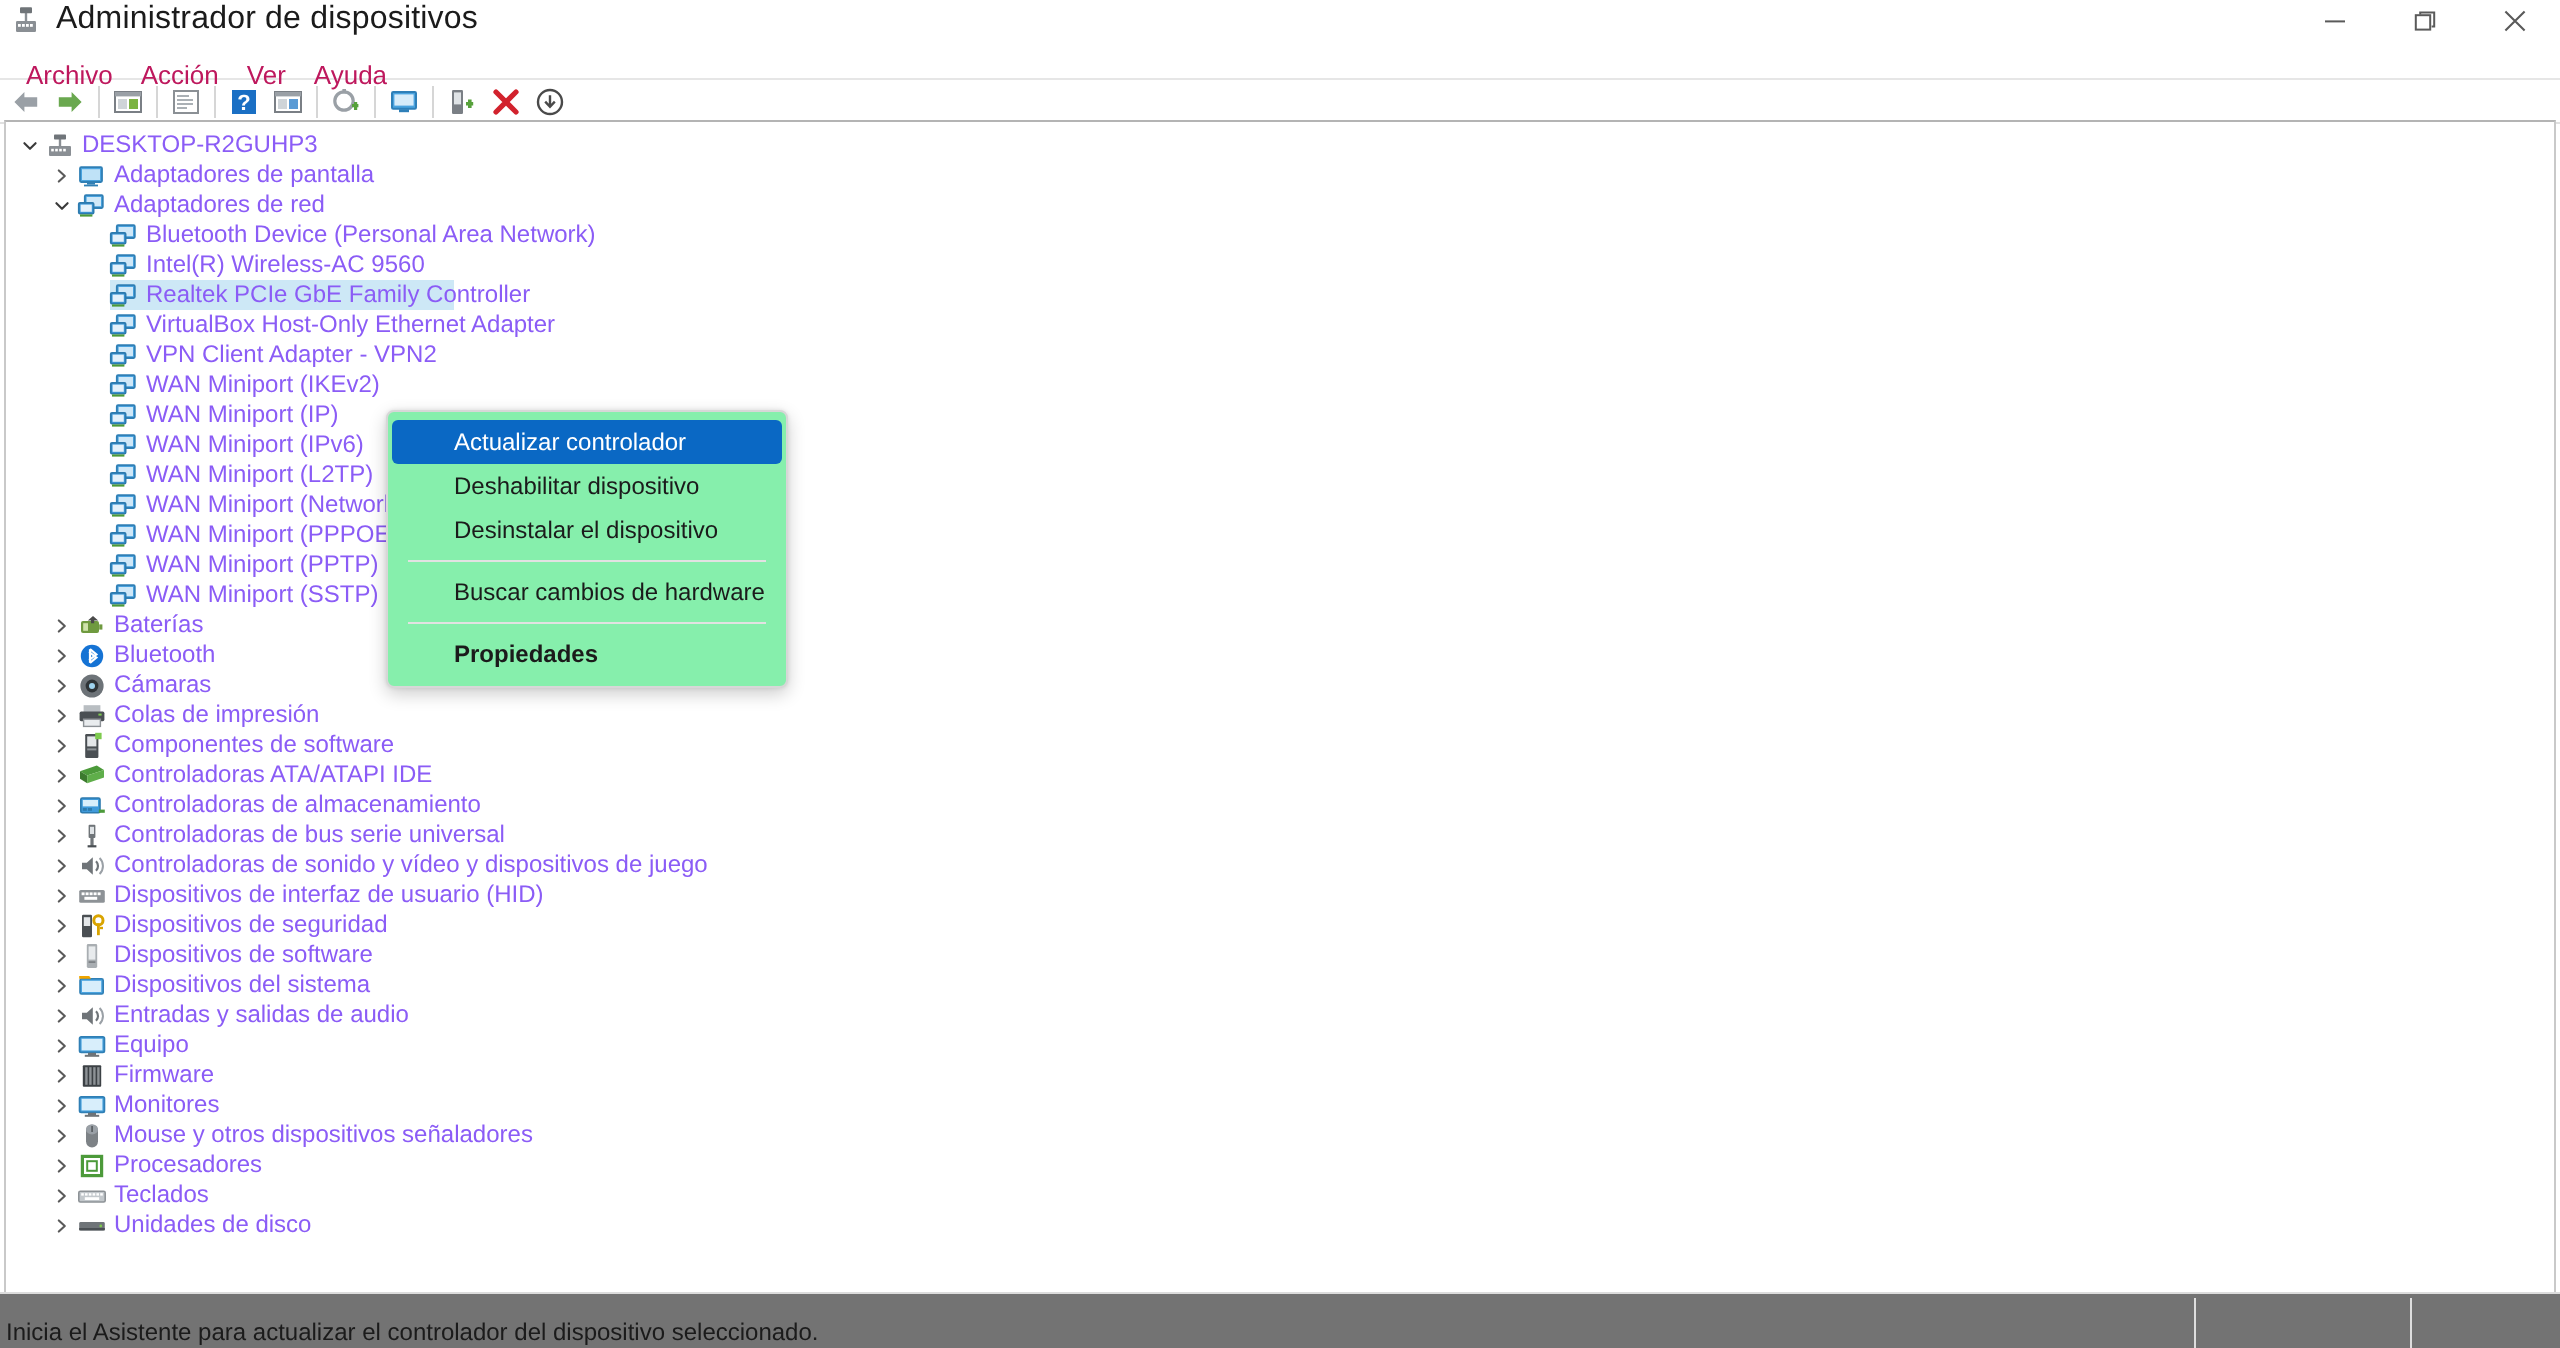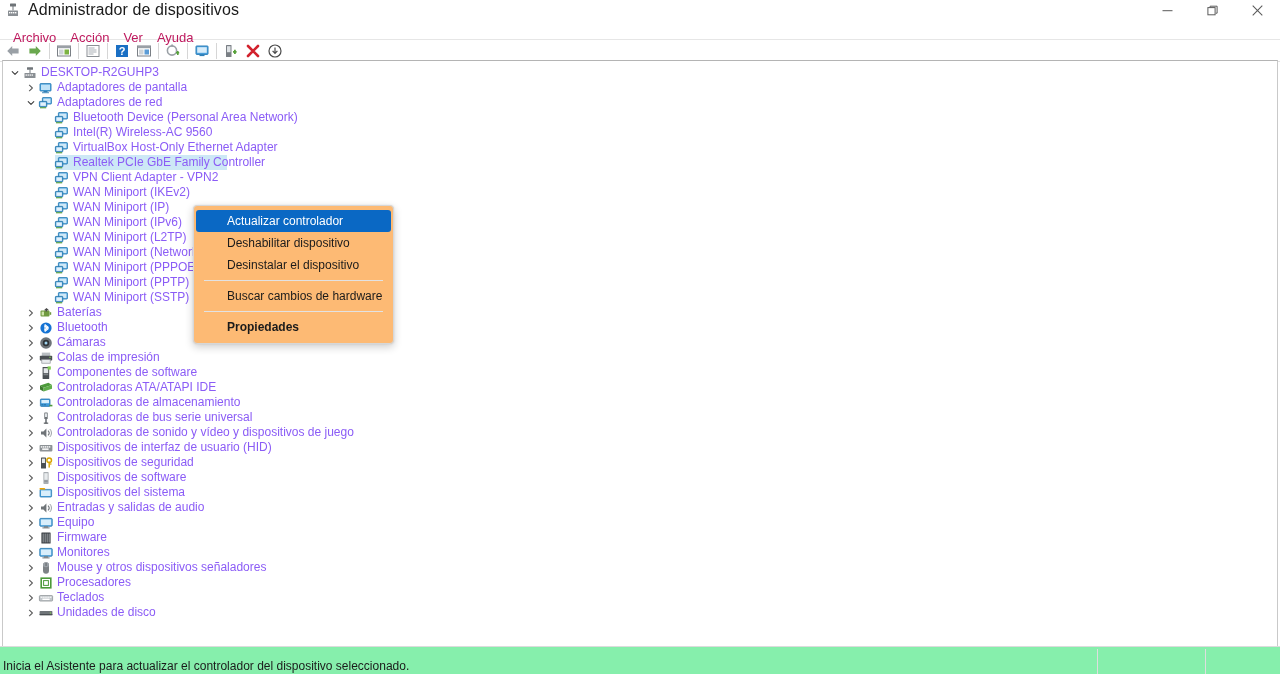--- a/index.html
+++ b/index.html
@@ -169,21 +169,21 @@
   .ind-0 { padding-left: 5px; }
   .ind-1 { padding-left: 21px; }
   .ind-2 { padding-left: 37px; }
 
   
   .ctxmenu {
     position: absolute;
     left: 190px;
     top: 144px;
     width: 199px;
-    background: #fdba74;
+    background: #86efac;
     border: 1px solid #d7d7d7;
     border-radius: 4px;
     box-shadow: 0 3px 9px rgba(0,0,0,.20), 0 0 2px rgba(0,0,0,.10);
     padding: 4px 0 5px 0;
     z-index: 50;
     user-select: none;
   }
   .ctx-item {
     height: 22px;
     display: flex;
@@ -206,21 +206,21 @@
     margin: 4px 10px 4px 10px;
   }
 
   
   .statusbar {
     position: absolute;
     left: 0;
     bottom: 0;
     width: 1280px;
     height: 27px;
-    background: #86efac;
+    background: #737373;
     border-top: 1px solid #dcdcdc;
     display: flex;
     align-items: center;
     user-select: none;
   }
   .status-text {
     font-size: 12px;
     color: #1b1b1b;
     padding-left: 3px;
     white-space: nowrap;
@@ -441,54 +441,54 @@
           <svg width="16" height="16" viewBox="0 0 16 16">
             <rect x="4.4" y="2.6" width="9" height="6.4" rx="0.6" fill="#4aa3df" stroke="#2f7fb5" stroke-width="0.9"></rect>
             <rect x="5.3" y="3.5" width="7.2" height="4.6" fill="#cfe8f8"></rect>
             <rect x="1.4" y="6.4" width="7.4" height="5.4" rx="0.6" fill="#3f9ada" stroke="#2c7aae" stroke-width="0.9"></rect>
             <rect x="2.3" y="7.3" width="5.6" height="3.6" fill="#e3f1fb"></rect>
             <rect x="2" y="12.2" width="6.2" height="1.1" fill="#4c9a3a"></rect>
           </svg>
         </span>
         <span class="label">Intel(R) Wireless-AC 9560</span>
       </div>
-      <div class="row ind-2">
-        <span class="chev empty">
-          <svg width="8" height="8" viewBox="0 0 8 8">
-            <path d="M2.4 1.2 L5.4 4 L2.4 6.8" fill="none" stroke="#5a5a5a" stroke-width="1.05" stroke-linecap="round" stroke-linejoin="round"></path>
-          </svg>
-        </span>
-        <span class="ico">
-          <svg width="16" height="16" viewBox="0 0 16 16">
-            <rect x="4.4" y="2.6" width="9" height="6.4" rx="0.6" fill="#4aa3df" stroke="#2f7fb5" stroke-width="0.9"></rect>
-            <rect x="5.3" y="3.5" width="7.2" height="4.6" fill="#cfe8f8"></rect>
-            <rect x="1.4" y="6.4" width="7.4" height="5.4" rx="0.6" fill="#3f9ada" stroke="#2c7aae" stroke-width="0.9"></rect>
-            <rect x="2.3" y="7.3" width="5.6" height="3.6" fill="#e3f1fb"></rect>
-            <rect x="2" y="12.2" width="6.2" height="1.1" fill="#4c9a3a"></rect>
-          </svg>
-        </span>
-        <span class="label">VirtualBox Host-Only Ethernet Adapter</span>
-      </div>
       <div class="row ind-2 selected">
         <span class="sel-bg"></span>
         <span class="chev empty">
           <svg width="8" height="8" viewBox="0 0 8 8">
             <path d="M2.4 1.2 L5.4 4 L2.4 6.8" fill="none" stroke="#5a5a5a" stroke-width="1.05" stroke-linecap="round" stroke-linejoin="round"></path>
           </svg>
         </span>
         <span class="ico">
           <svg width="16" height="16" viewBox="0 0 16 16">
             <rect x="4.4" y="2.6" width="9" height="6.4" rx="0.6" fill="#4aa3df" stroke="#2f7fb5" stroke-width="0.9"></rect>
             <rect x="5.3" y="3.5" width="7.2" height="4.6" fill="#cfe8f8"></rect>
             <rect x="1.4" y="6.4" width="7.4" height="5.4" rx="0.6" fill="#3f9ada" stroke="#2c7aae" stroke-width="0.9"></rect>
             <rect x="2.3" y="7.3" width="5.6" height="3.6" fill="#e3f1fb"></rect>
             <rect x="2" y="12.2" width="6.2" height="1.1" fill="#4c9a3a"></rect>
           </svg>
         </span>
         <span class="label">Realtek PCIe GbE Family Controller</span>
+      </div>
+      <div class="row ind-2">
+        <span class="chev empty">
+          <svg width="8" height="8" viewBox="0 0 8 8">
+            <path d="M2.4 1.2 L5.4 4 L2.4 6.8" fill="none" stroke="#5a5a5a" stroke-width="1.05" stroke-linecap="round" stroke-linejoin="round"></path>
+          </svg>
+        </span>
+        <span class="ico">
+          <svg width="16" height="16" viewBox="0 0 16 16">
+            <rect x="4.4" y="2.6" width="9" height="6.4" rx="0.6" fill="#4aa3df" stroke="#2f7fb5" stroke-width="0.9"></rect>
+            <rect x="5.3" y="3.5" width="7.2" height="4.6" fill="#cfe8f8"></rect>
+            <rect x="1.4" y="6.4" width="7.4" height="5.4" rx="0.6" fill="#3f9ada" stroke="#2c7aae" stroke-width="0.9"></rect>
+            <rect x="2.3" y="7.3" width="5.6" height="3.6" fill="#e3f1fb"></rect>
+            <rect x="2" y="12.2" width="6.2" height="1.1" fill="#4c9a3a"></rect>
+          </svg>
+        </span>
+        <span class="label">VirtualBox Host-Only Ethernet Adapter</span>
       </div>
       <div class="row ind-2">
         <span class="chev empty">
           <svg width="8" height="8" viewBox="0 0 8 8">
             <path d="M2.4 1.2 L5.4 4 L2.4 6.8" fill="none" stroke="#5a5a5a" stroke-width="1.05" stroke-linecap="round" stroke-linejoin="round"></path>
           </svg>
         </span>
         <span class="ico">
           <svg width="16" height="16" viewBox="0 0 16 16">
             <rect x="4.4" y="2.6" width="9" height="6.4" rx="0.6" fill="#4aa3df" stroke="#2f7fb5" stroke-width="0.9"></rect>

